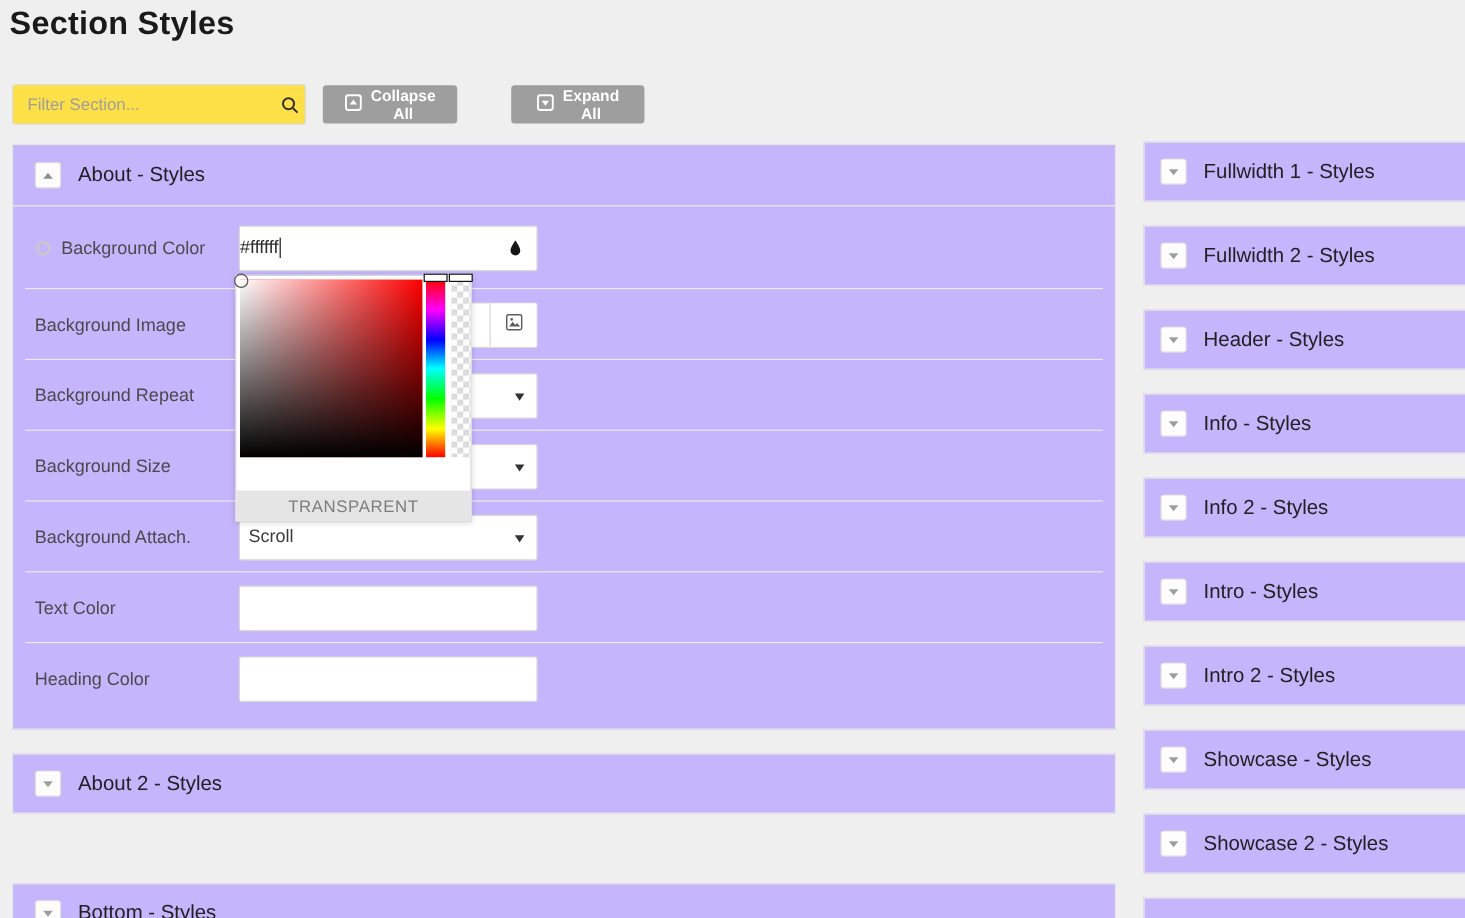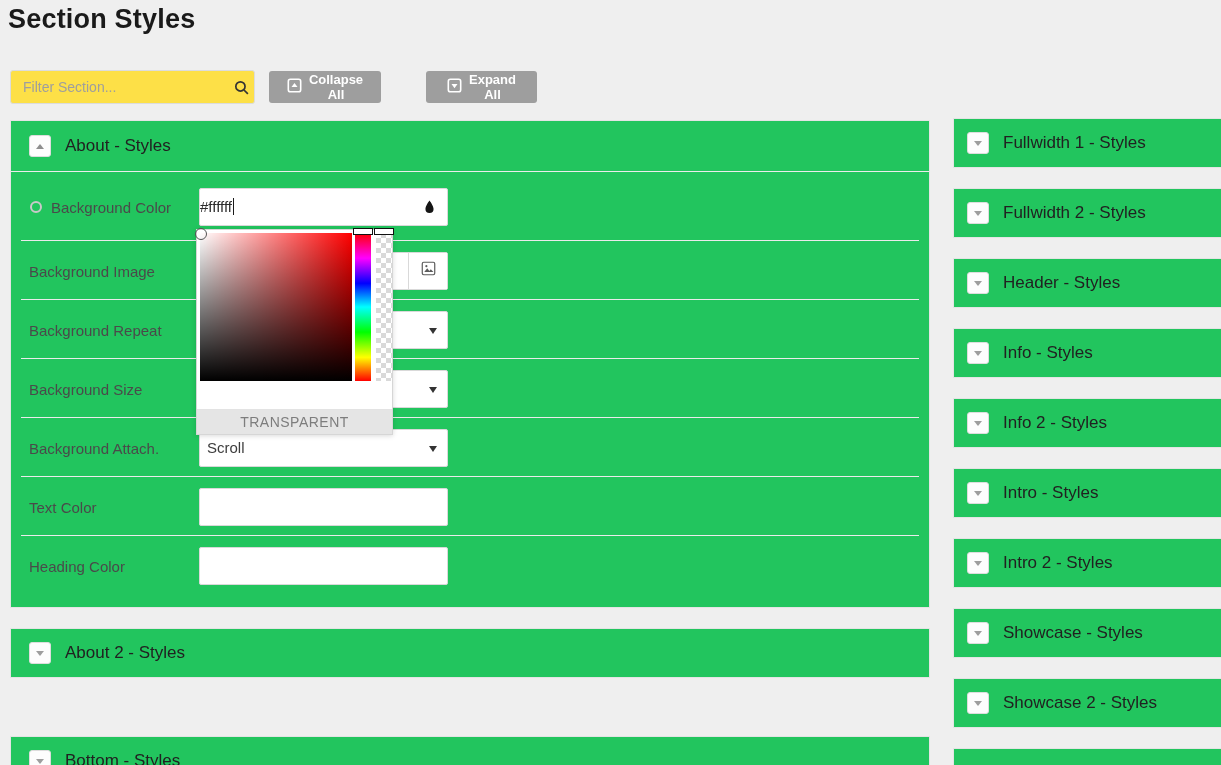--- a/index.html
+++ b/index.html
@@ -17,21 +17,21 @@
   .filter-box input::placeholder { color:#9e9e9e; }
   .search-ic { width:26px; display:flex; align-items:center; justify-content:center; cursor:pointer; }
 
   .btn { position:absolute; top:71px; height:32px; background:#9e9e9e; border:none; border-radius:3px;
          color:#fff; font-family:"Liberation Sans",sans-serif; font-size:13px; font-weight:700;
          display:flex; align-items:center; justify-content:center; gap:7px; cursor:pointer; padding:0 28px; }
   .btn-collapse { left:269px; width:112px; }
   .btn-expand   { left:386px; width:111px;margin-left:40px; }
 
   
-  .panel { position:absolute; background:#22c55e; border:1px solid #e4e4e4; }
+  .panel { position:absolute; background:#c4b5fd; border:1px solid #e4e4e4; }
   .panel-header { height:51px; display:flex; align-items:center; padding-left:18px; }
   .panel-header.bordered { border-bottom:1px solid #ececec; }
   .toggle-btn { width:22px; height:22px; border:1px solid #dddddd; border-radius:3px; background:#fdfdfd;
                 display:flex; align-items:center; justify-content:center; cursor:pointer; flex:none; }
   .caret-up   { width:0; height:0; border-left:4px solid transparent; border-right:4px solid transparent; border-bottom:5px solid #8e8e8e; }
   .caret-down { width:0; height:0; border-left:4px solid transparent; border-right:4px solid transparent; border-top:5px solid #9e9e9e; }
   .panel-title { margin-left:14px; font-size:17px; color:#212121; white-space:nowrap; }
 
   .about-panel { left:10px; top:120px; width:920px; height:488px; }
   .lpanel-1 { left:10px; top:628px; width:920px; height:50px; }

